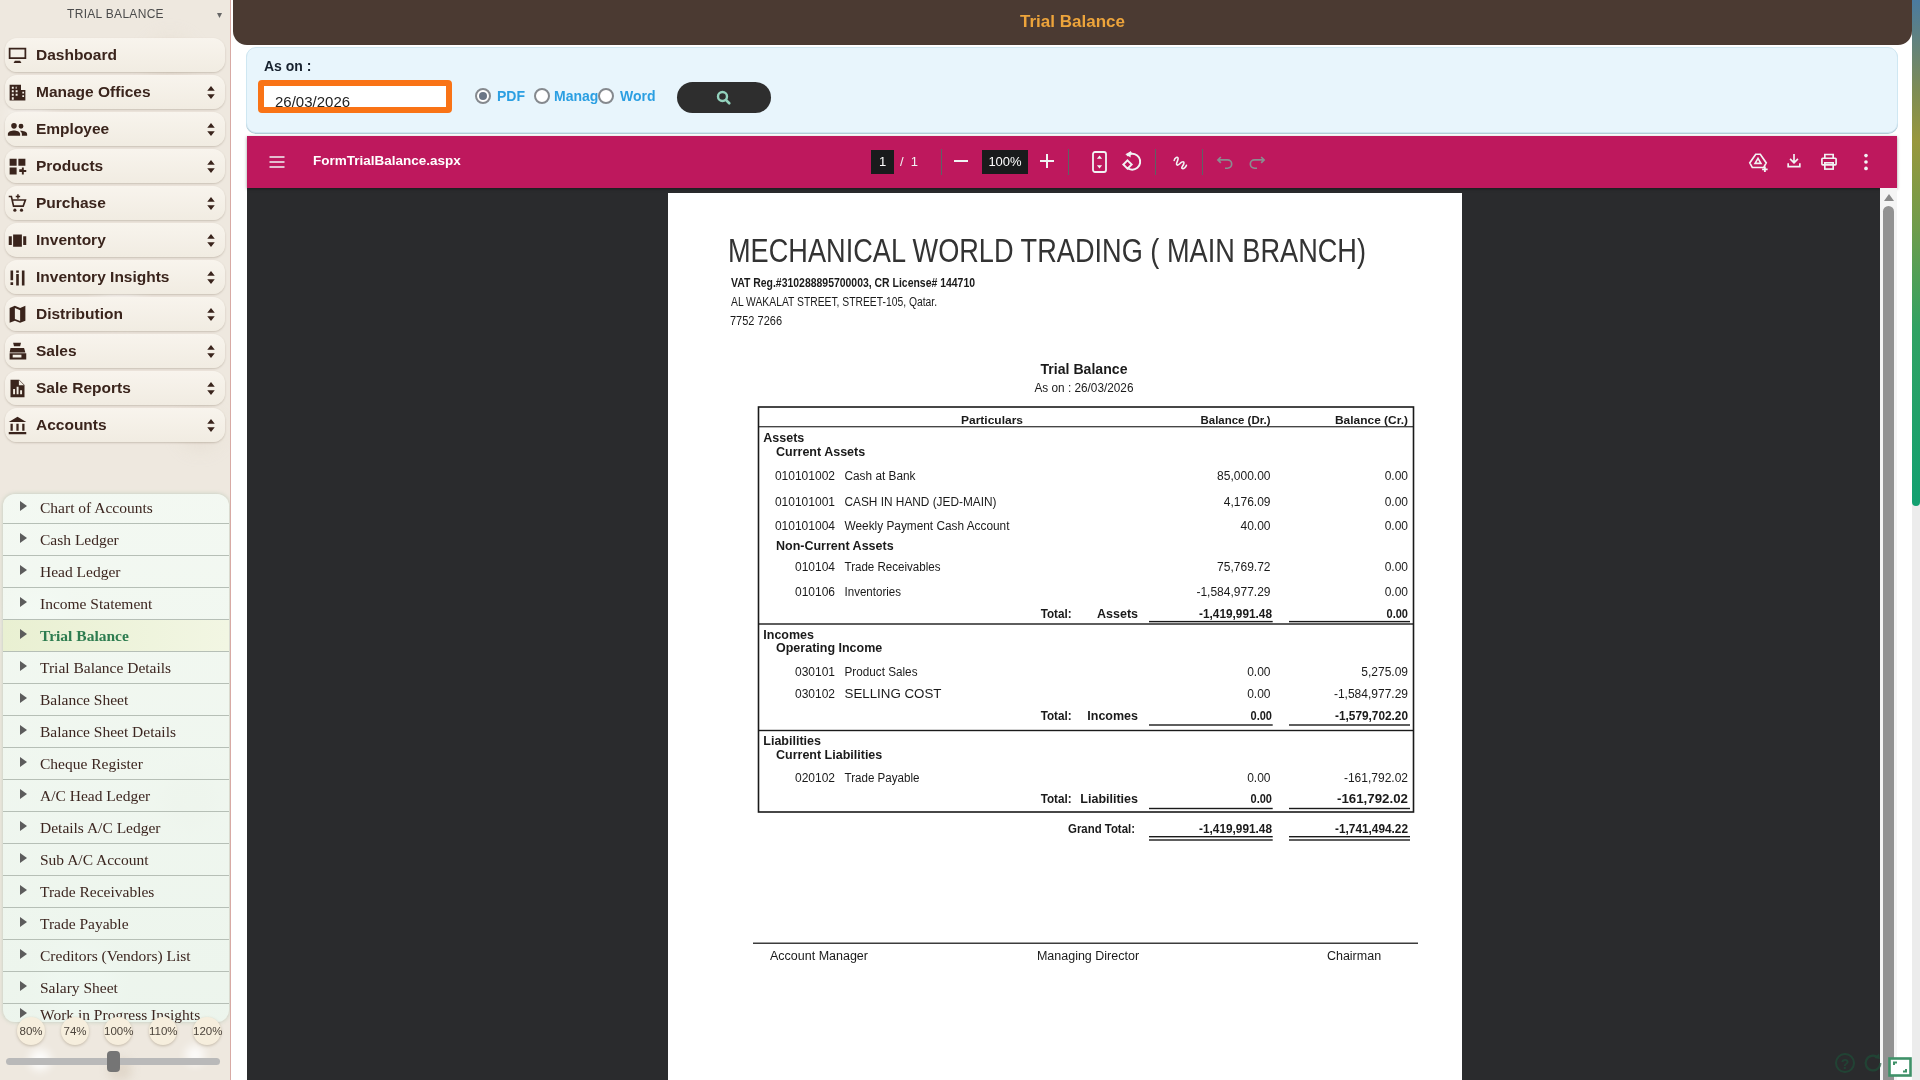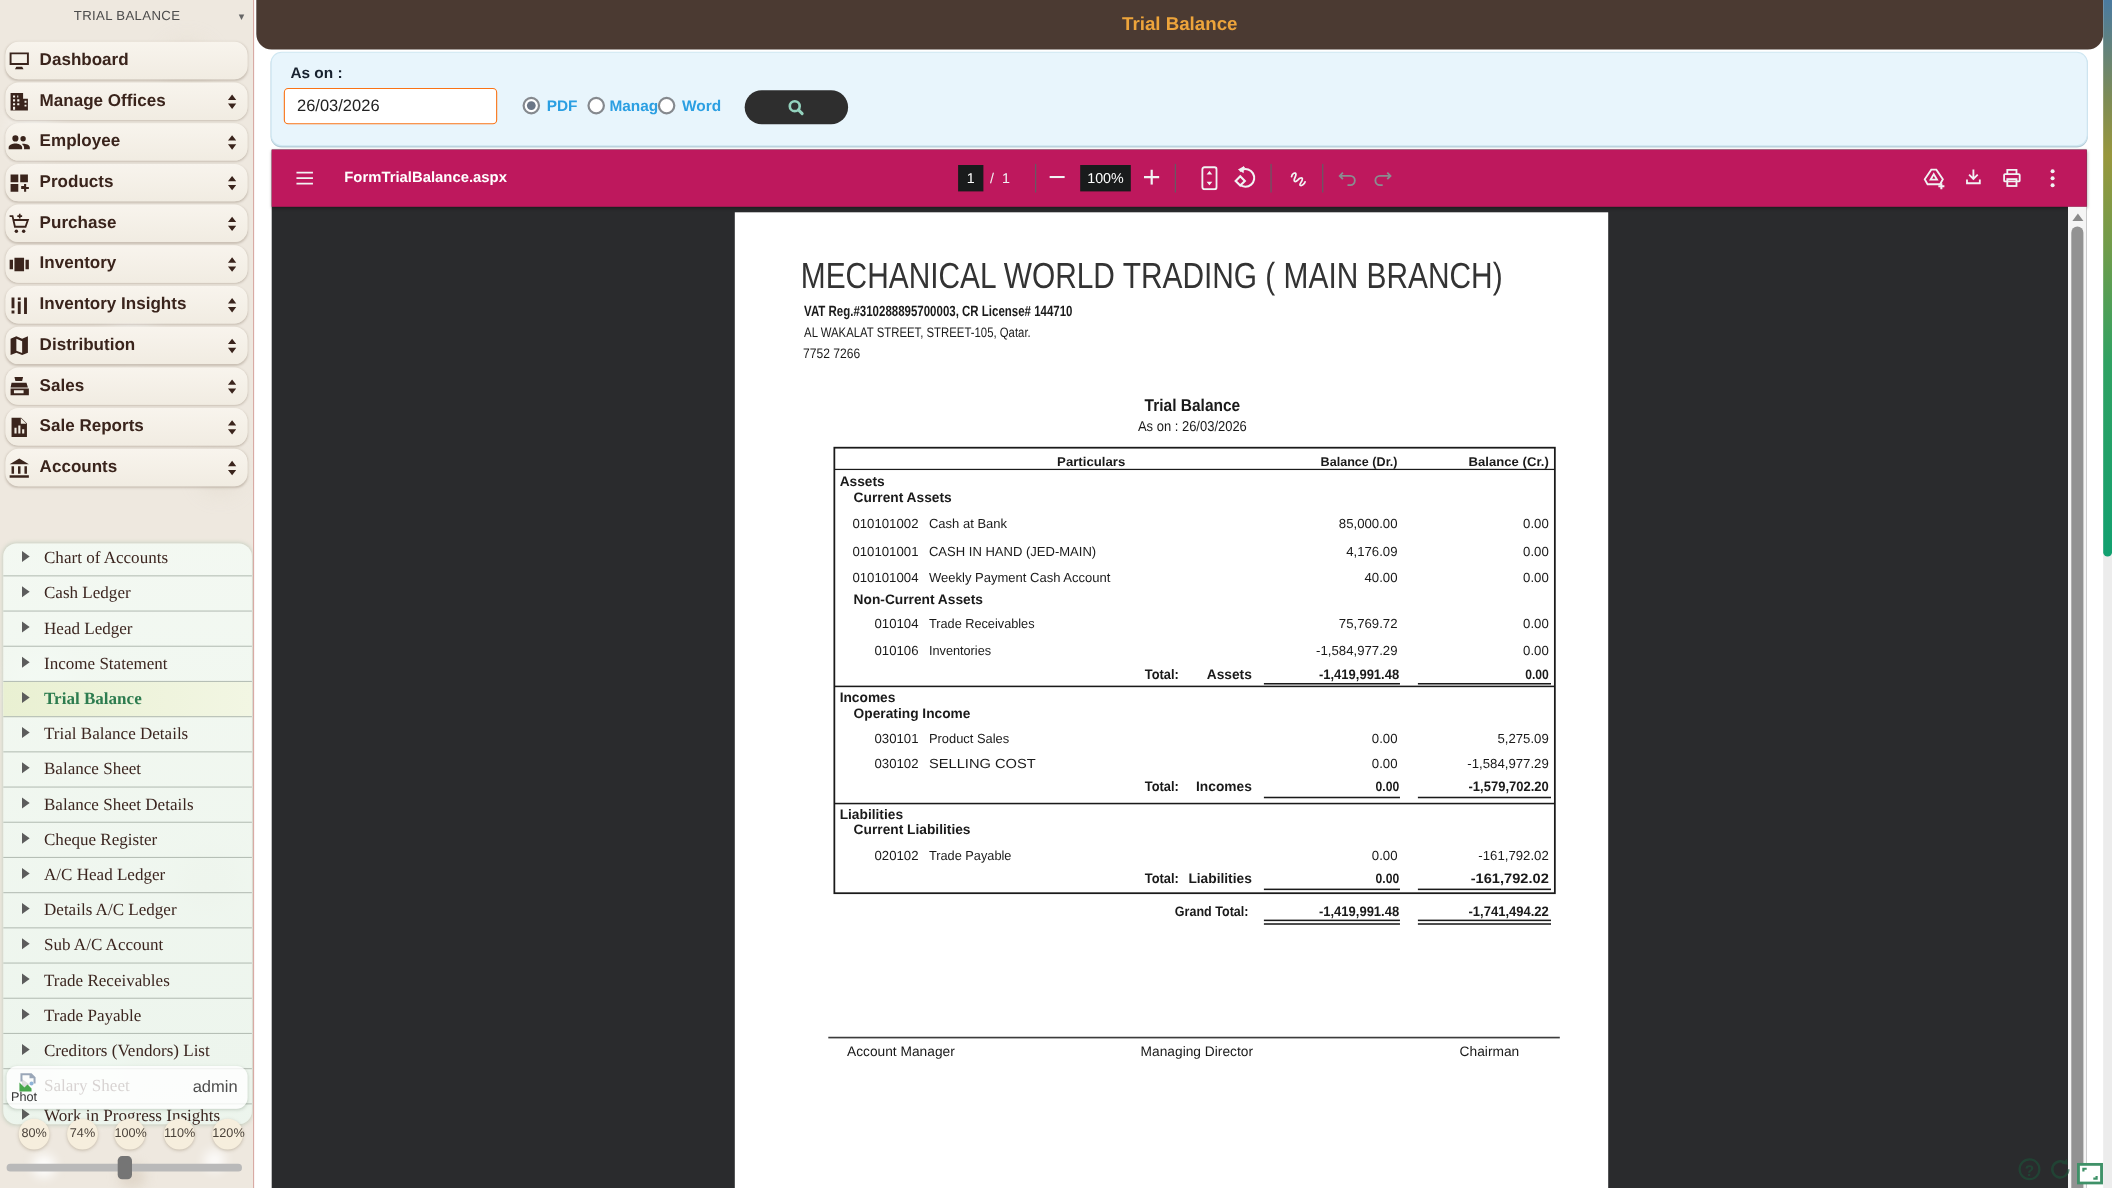--- a/index.html
+++ b/index.html
@@ -62,21 +62,21 @@
   background:#4b3a32; border-radius:0 0 14px 14px; }
 #topbar .t { position:absolute; width:100%; text-align:center; top:12px;
   font-size:17px; font-weight:700; color:#eda43b; }
 
 
 #formpanel { position:absolute; left:246px; top:47px; width:1652px; height:86px;
   background:#e8f5fc; border-radius:10px; border:1px solid #cfe7f2;
   box-shadow:0 1px 0 #b5cbd6; }
 #lab-ason { position:absolute; left:17px; top:10px; font-size:14px; font-weight:700; color:#17212e; }
 #inp { position:absolute; left:11px; top:32px; width:194px; height:33px; background:#fff;
-  border:1px solid #f97316; border-radius:4px; line-height:31px; padding-left:11px;
+  border:6px solid #f97316; border-radius:4px; line-height:31px; padding-left:11px;
   font-size:15px; color:#222; }
 .radio { position:absolute; top:40px; width:16px; height:16px; border-radius:50%;
   background:#fff; border:2px solid #85898e; }
 .radio.sel::after { content:""; position:absolute; left:2px; top:2px; width:8px; height:8px;
   border-radius:50%; background:#6b7686; }
 .rlab { position:absolute; top:40px; font-size:14px; font-weight:700; color:#2b9fe2; }
 #btn-search { position:absolute; left:430px; top:34px; width:94px; height:31px; border-radius:16px;
   background:#2e2e2e; }
 
 
@@ -294,29 +294,20 @@
         </div>
       <div class="sub" style="top:478px">
           <div class="tri"></div>
           <div class="tx">Salary Sheet</div>
           <div class="sep"></div>
         </div>
       <div class="sub" style="top:505px">
           <div class="tri"></div>
           <div class="tx">Work in Progress Insights</div>
         </div>
-    </div>
-    <div id="adminbox">
-      <svg class="abs" style="left:8px;top:4px" width="22" height="22" viewBox="0 0 24 24">
-        <path d="M5 3h11l4 4v6h-2V8h-4V5H7v6H5V3z" fill="#9aa7b8"></path>
-        <path d="M4 12l5 5 3-3 4 4v3H4v-9z" fill="#49a84c"></path>
-        <circle cx="16" cy="13" r="2" fill="#8fb4d8"></circle>
-      </svg>
-      <div class="abs" style="left:4px;top:23px;font-size:11.5px;color:#333;width:34px;overflow:hidden">Phot</div>
-      <div class="admin">admin</div>
     </div>
     <div class="zc" style="left:17px">80%</div>
     <div class="zc" style="left:61px">74%</div>
     <div class="zc" style="left:104px">100%</div>
     <div class="zc" style="left:149px">110%</div>
     <div class="zc" style="left:193px">120%</div>
     <div id="ztrack"></div>
     <div id="zthumb"></div>
   </div>
 

